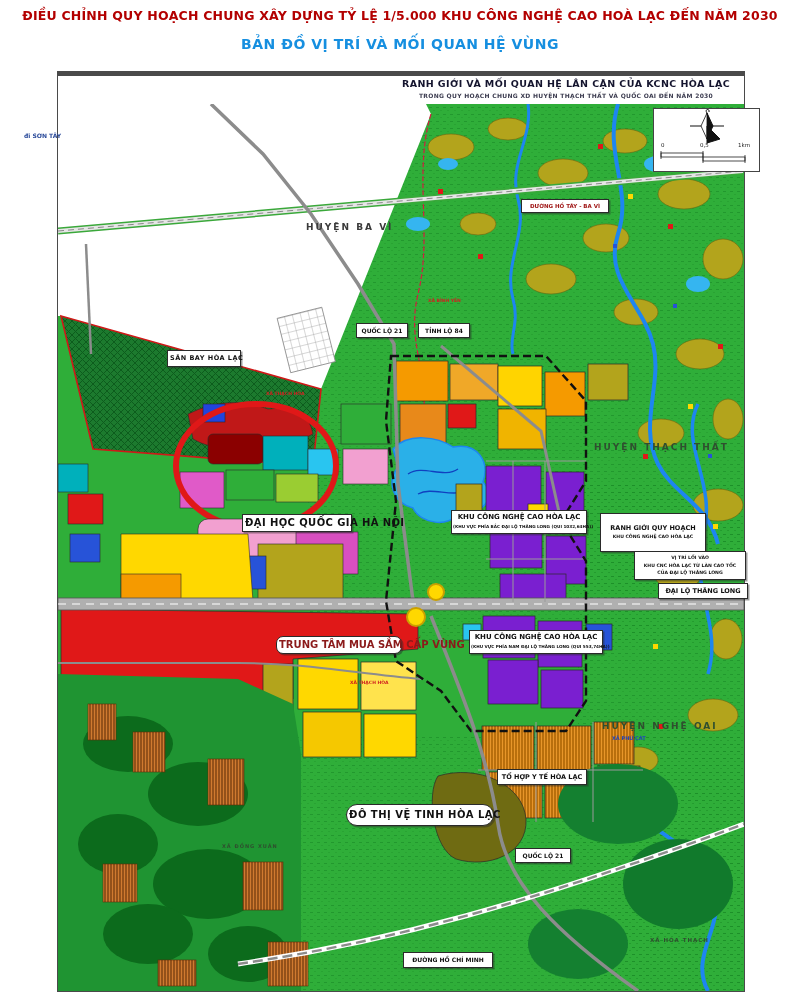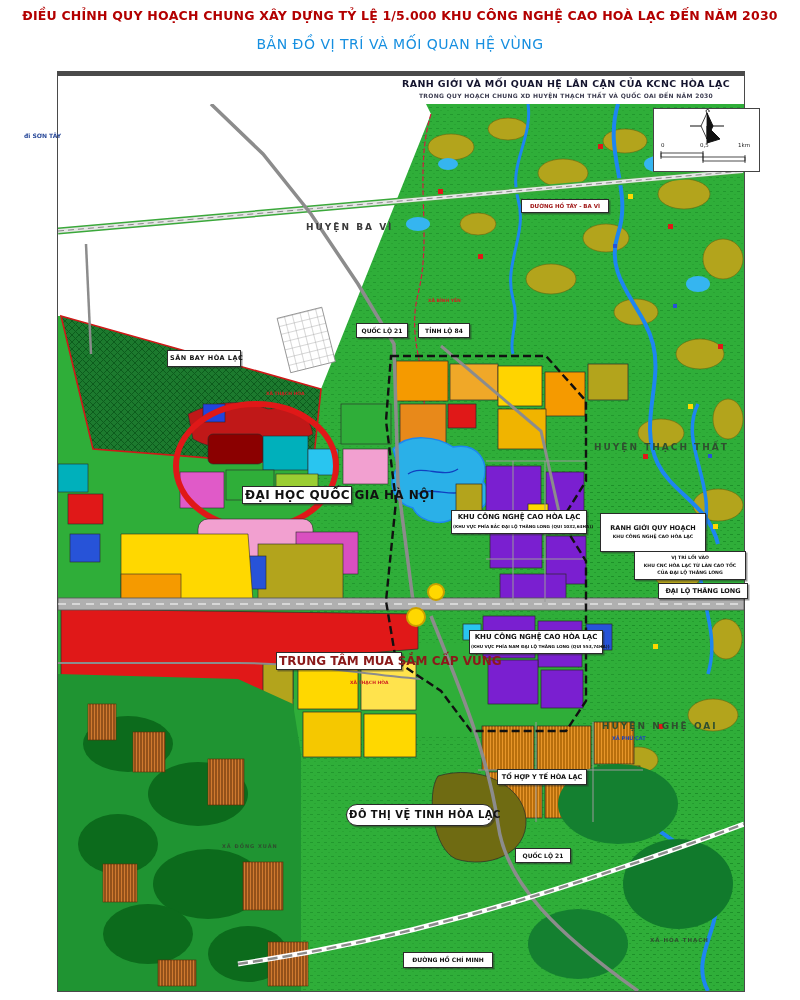--- a/index.html
+++ b/index.html
@@ -1,21 +1,21 @@
 <!DOCTYPE html>
 <html><head>
 <meta charset="utf-8">
 <style>
   html,body{margin:0;padding:0;background:#fff;}
   #page{position:relative;width:800px;height:1000px;background:#fff;overflow:hidden;
         font-family:"DejaVu Sans","Liberation Sans",sans-serif;}
   .doc-title{position:absolute;left:0;top:8px;width:800px;text-align:center;
         font-size:12.5px;font-weight:bold;letter-spacing:.2px;}
   .doc-subtitle{position:absolute;left:0;top:36px;width:800px;text-align:center;
-        font-size:14px;font-weight:normal;letter-spacing:.5px;}
+        font-size:14px;font-weight:bold;letter-spacing:.5px;}
   #map-frame{position:absolute;left:57px;top:71px;width:686px;height:919px;
         border:1px solid #4a4a4a;background:#2fae39;}
   #map-topbar{position:absolute;left:0;top:0;width:686px;height:4px;background:#4a4a4a;}
   #map-header{position:absolute;left:0;top:4px;width:686px;height:28px;background:#ffffff;
         border-bottom:1px solid #7f1d1d;}
   .mh1{position:absolute;left:330px;top:2px;width:356px;text-align:center;
         font-size:9.5px;font-weight:bold;color:#14142e;letter-spacing:.4px;}
   .mh2{position:absolute;left:330px;top:16px;width:356px;text-align:center;
         font-size:6px;font-weight:bold;color:#3c3c50;letter-spacing:.3px;}
   #map-art{position:absolute;left:0;top:32px;width:686px;height:887px;}
@@ -296,41 +296,41 @@
   <div class="area-label" style="left:536px;top:370px;color:#2f4f2f;">HUYỆN THẠCH THẤT</div>
   <div class="area-label" style="left:544px;top:649px;color:#2f4f2f;">HUYỆN NGHỆ OAI</div>
 
   <div class="wbox" style="left:463px;top:127px;width:82px;font-size:5.5px;color:#a01818;line-height:10px;">ĐƯỜNG HỒ TÂY - BA VÌ</div>
 
   <div class="wbox" style="left:109px;top:278px;width:68px;font-size:6.5px;line-height:13px;letter-spacing:.5px;">SÂN BAY HÒA LẠC</div>
 
   <div class="wbox" style="left:298px;top:251px;width:46px;font-size:6px;line-height:11px;">QUỐC LỘ 21</div>
   <div class="wbox" style="left:360px;top:251px;width:46px;font-size:6px;line-height:11px;">TỈNH LỘ 84</div>
 
-  <div class="wbox" style="left:184px;top:414px;width:104px;font-size:12px;line-height:14px;letter-spacing:.4px;">ĐẠI HỌC QUỐC GIA HÀ NỘI</div>
+  <div class="wbox" style="left:184px;top:442px;width:104px;font-size:10px;line-height:14px;letter-spacing:.4px;">ĐẠI HỌC QUỐC GIA HÀ NỘI</div>
 
   <div class="wbox" style="left:393px;top:438px;width:132px;font-size:7px;line-height:9px;padding:2px 1px;">
     <div>KHU CÔNG NGHỆ CAO HÒA LẠC</div>
     <div class="l2" style="font-size:4.2px;">(KHU VỰC PHÍA BẮC ĐẠI LỘ THĂNG LONG (QUI 1032,64HA))</div>
   </div>
 
   <div class="wbox" style="left:542px;top:441px;width:102px;font-size:6.5px;line-height:8.5px;padding:10px 1px;">
     <div>RANH GIỚI QUY HOẠCH</div>
     <div class="l2" style="font-size:4.6px;">KHU CÔNG NGHỆ CAO HÒA LẠC</div>
   </div>
 
   <div class="wbox" style="left:576px;top:479px;width:108px;font-size:4.6px;line-height:7.5px;padding:2px 1px;">
     <div>VỊ TRÍ LỐI VÀO</div>
     <div>KHU CNC HÒA LẠC TỪ LÀN CAO TỐC</div>
     <div>CỦA ĐẠI LỘ THĂNG LONG</div>
   </div>
 
   <div class="wbox" style="left:600px;top:511px;width:84px;font-size:6.5px;line-height:12px;">ĐẠI LỘ THĂNG LONG</div>
 
-  <div class="wbox" style="left:218px;top:580px;width:120px;font-size:12px;line-height:14px;color:#8b1a1a;">TRUNG TÂM MUA SẮM CẤP VÙNG</div>
+  <div class="wbox" style="left:218px;top:564px;width:120px;font-size:10px;line-height:14px;color:#8b1a1a;border-radius:7px;">TRUNG TÂM MUA SẮM CẤP VÙNG</div>
 
   <div class="wbox" style="left:411px;top:558px;width:130px;font-size:7px;line-height:9px;padding:2px 1px;">
     <div>KHU CÔNG NGHỆ CAO HÒA LẠC</div>
     <div class="l2" style="font-size:4.2px;">(KHU VỰC PHÍA NAM ĐẠI LỘ THĂNG LONG (QUI 553,74HA))</div>
   </div>
 
   <div class="wbox" style="left:439px;top:697px;width:84px;font-size:6.5px;line-height:12px;">TỔ HỢP Y TẾ HÒA LẠC</div>
 
   <div class="wbox" style="left:288px;top:732px;width:142px;font-size:10px;line-height:18px;letter-spacing:.5px;border-radius:11px;">ĐÔ THỊ VỆ TINH HÒA LẠC</div>
 

